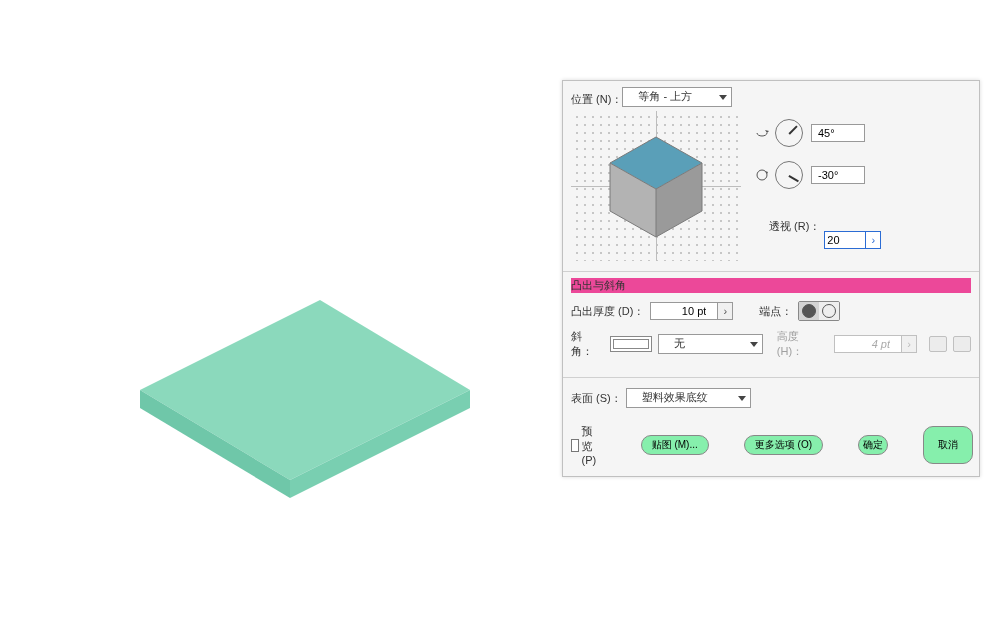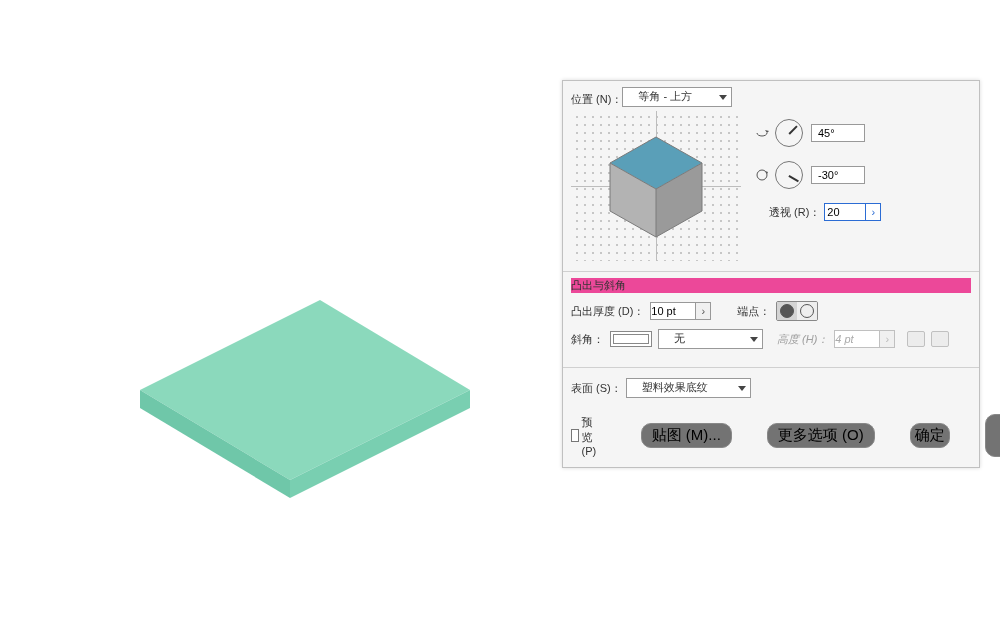--- a/index.html
+++ b/index.html
@@ -139,20 +139,21 @@
   .persp-row {
     display:flex;
     align-items:center;
     gap:4px;
     margin-top:6px;
     padding-left:14px;
   }
   .stepper {
     display:flex;
     align-items:stretch;
+    margin-top:28px;
   }
   .stepper input{
     width:36px;
     height:16px;
     border:1px solid #2b6cd4;
     border-right:none;
     background:#fff;
     font-size:11px;
     padding:0 2px;
     box-sizing: content-box;
@@ -182,21 +183,21 @@
     display:flex;
     align-items:center;
     gap:6px;
     margin-bottom:8px;
     flex-wrap: nowrap;
   }
   .mini-step{
     display:flex;
   }
   .mini-step input{
-    width:44px;height:16px;border:1px solid #999;border-right:none;background:#fff;font-size:11px;padding:0 0;box-sizing: content-box;
+    width:44px;height:16px;border:1px solid #999;border-right:none;background:#fff;font-size:11px;padding:0 11px;box-sizing: content-box; text-align: right;
   }
   .mini-step .btn{
     width:14px;border:1px solid #999;background:#f0f0f0;display:flex;align-items:center;justify-content:center;
   }
   .mini-step .btn::before{ content:"›"; font-size:11px; color:#555;}
   .mini-step.disabled input{ color:#aaa; border-color:#c0c0c0;font-style:italic;}
   .mini-step.disabled .btn{ border-color:#c0c0c0;}
   .mini-step.disabled .btn::before{ color:#bbb;}
 
   .cap-toggle{
@@ -221,21 +222,21 @@
     width:40px;height:14px;
     background:#fff;
     position:relative;
   }
   .bevel-swatch::before{
     content:"";
     position:absolute;inset:2px;
     border:1px solid #888;
   }
 
-  .small-gray{ color:#a0a0a0;font-style:italic; }
+  .small-gray{ color:#a0a0a0; }
   .tiny-icon{
     width:16px;height:14px;border:1px solid #c0c0c0;background:#ececec;border-radius:2px;
   }
 
   .surface-row{
     padding:10px 8px;
     display:flex;
     align-items:center;
     gap:4px;
   }
@@ -251,24 +252,24 @@
     display:flex;
     align-items:center;
     gap:3px;
     margin-right:4px;
   }
   .chk .box{
     width:11px;height:11px;border:1px solid #777;background:#fff;
   }
   .btn-pill{
     border:1px solid #888;
-    background:#737373;
+    background:#86efac;
     border-radius:10px;
     padding:2px 10px;
-    font-size:15px;
+    font-size:10px;
     white-space: nowrap;
     margin-left: 27px;
   }
   .btn-pill.primary{
     padding:2px 4px;
   }
   .btn-pill.cancel{
     padding:11px 14px;
   }
 </style>

